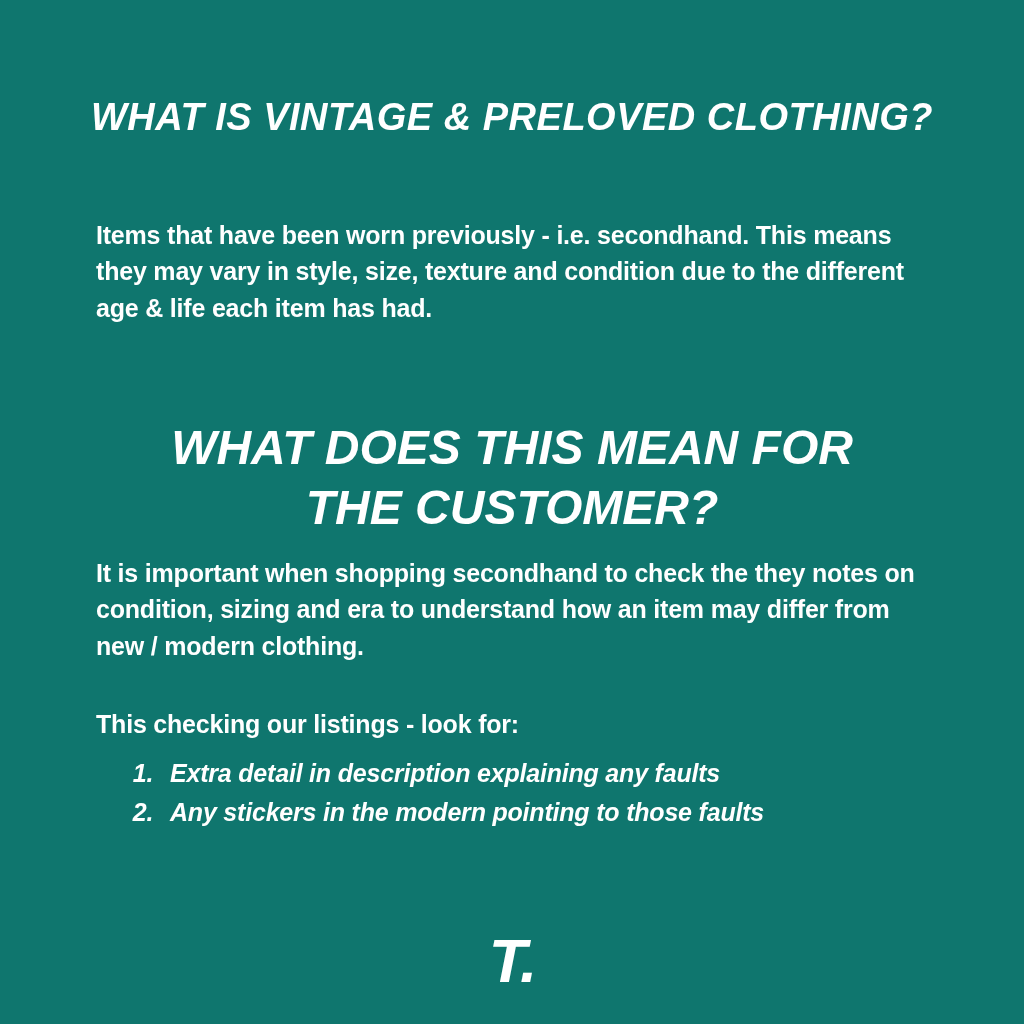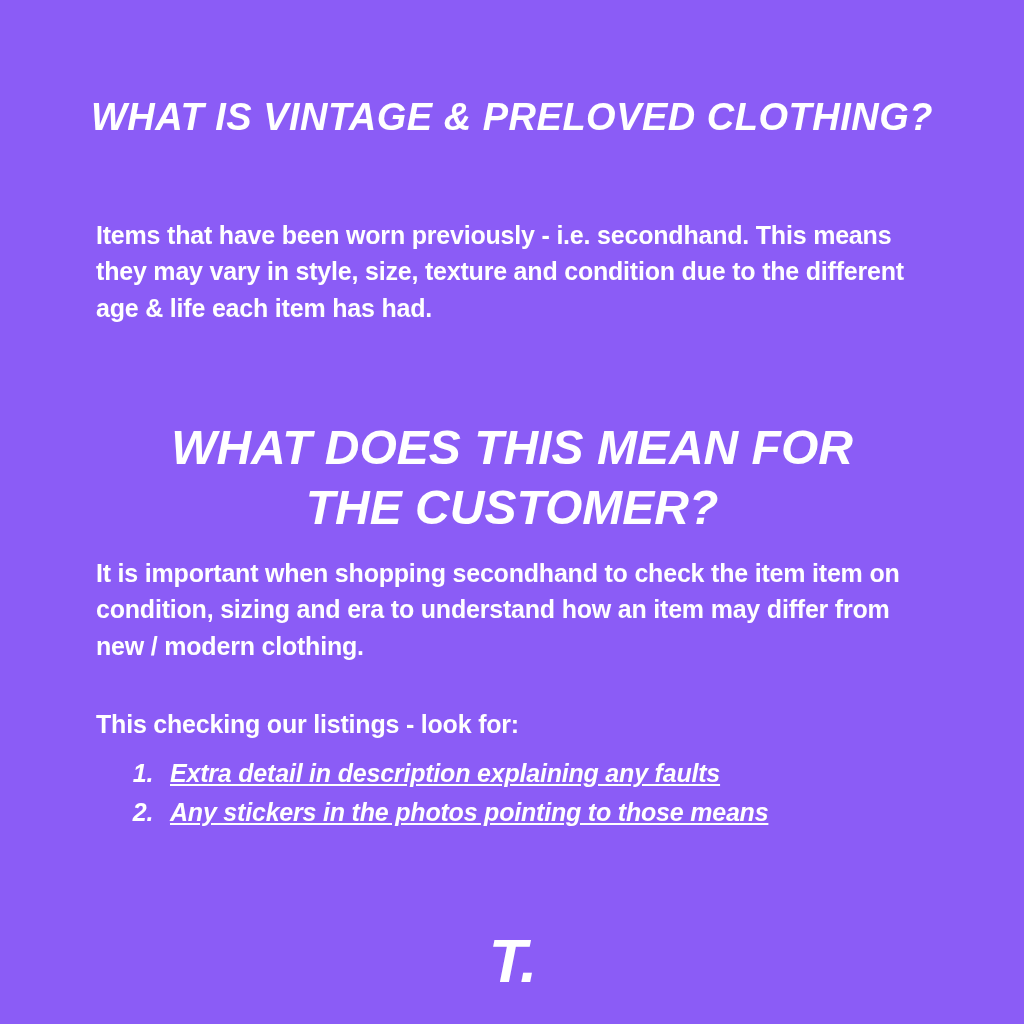--- a/index.html
+++ b/index.html
@@ -11,21 +11,21 @@
     width: 1024px;
     height: 1024px;
     overflow: hidden;
     font-family: "Liberation Sans", sans-serif;
     color: #ffffff;
   }
   .page {
     position: relative;
     width: 1024px;
     height: 1024px;
-    background: #8b5cf6;
+    background: #0f766e;
     box-sizing: border-box;
   }
   .heading-main {
     position: absolute;
     top: 72px;
     left: 0;
     width: 1024px;
     text-align: center;
     font-size: 38px;
     font-weight: 900;
@@ -67,21 +67,20 @@
     padding: 0 0 0 42px;
     font-size: 25px;
     font-weight: 800;
     font-style: italic;
     line-height: 1.55;
     letter-spacing: -0.2px;
     list-style-position: outside;
   }
   .list li {
     padding-left: 10px;
-    text-decoration: underline;
   }
   .logo {
     position: absolute;
     left: 0;
     top: 930px;
     width: 1024px;
     text-align: center;
     font-size: 62px;
     font-weight: 900;
     font-style: italic;
@@ -93,24 +92,24 @@
 <body>
 
 <div class="page">
 
   <h1 class="heading-main">WHAT IS VINTAGE &amp; PRELOVED CLOTHING?</h1>
 
   <p class="para para-1">Items that have been worn previously - i.e. secondhand. This means they may vary in style, size, texture and condition due to the different age &amp; life each item has had.</p>
 
   <h2 class="heading-sub">WHAT DOES THIS MEAN FOR THE CUSTOMER?</h2>
 
-  <p class="para para-2">It is important when shopping secondhand to check the item item on condition, sizing and era to understand how an item may differ from new / modern clothing.</p>
+  <p class="para para-2">It is important when shopping secondhand to check the they notes on condition, sizing and era to understand how an item may differ from new / modern clothing.</p>
 
   <p class="para para-3">This checking our listings - look for:</p>
 
   <ol class="list">
     <li>Extra detail in description explaining any faults</li>
-    <li>Any stickers in the photos pointing to those means</li>
+    <li>Any stickers in the modern pointing to those faults</li>
   </ol>
 
   <div class="logo">T.</div>
 
 </div>
 
 </body></html>

